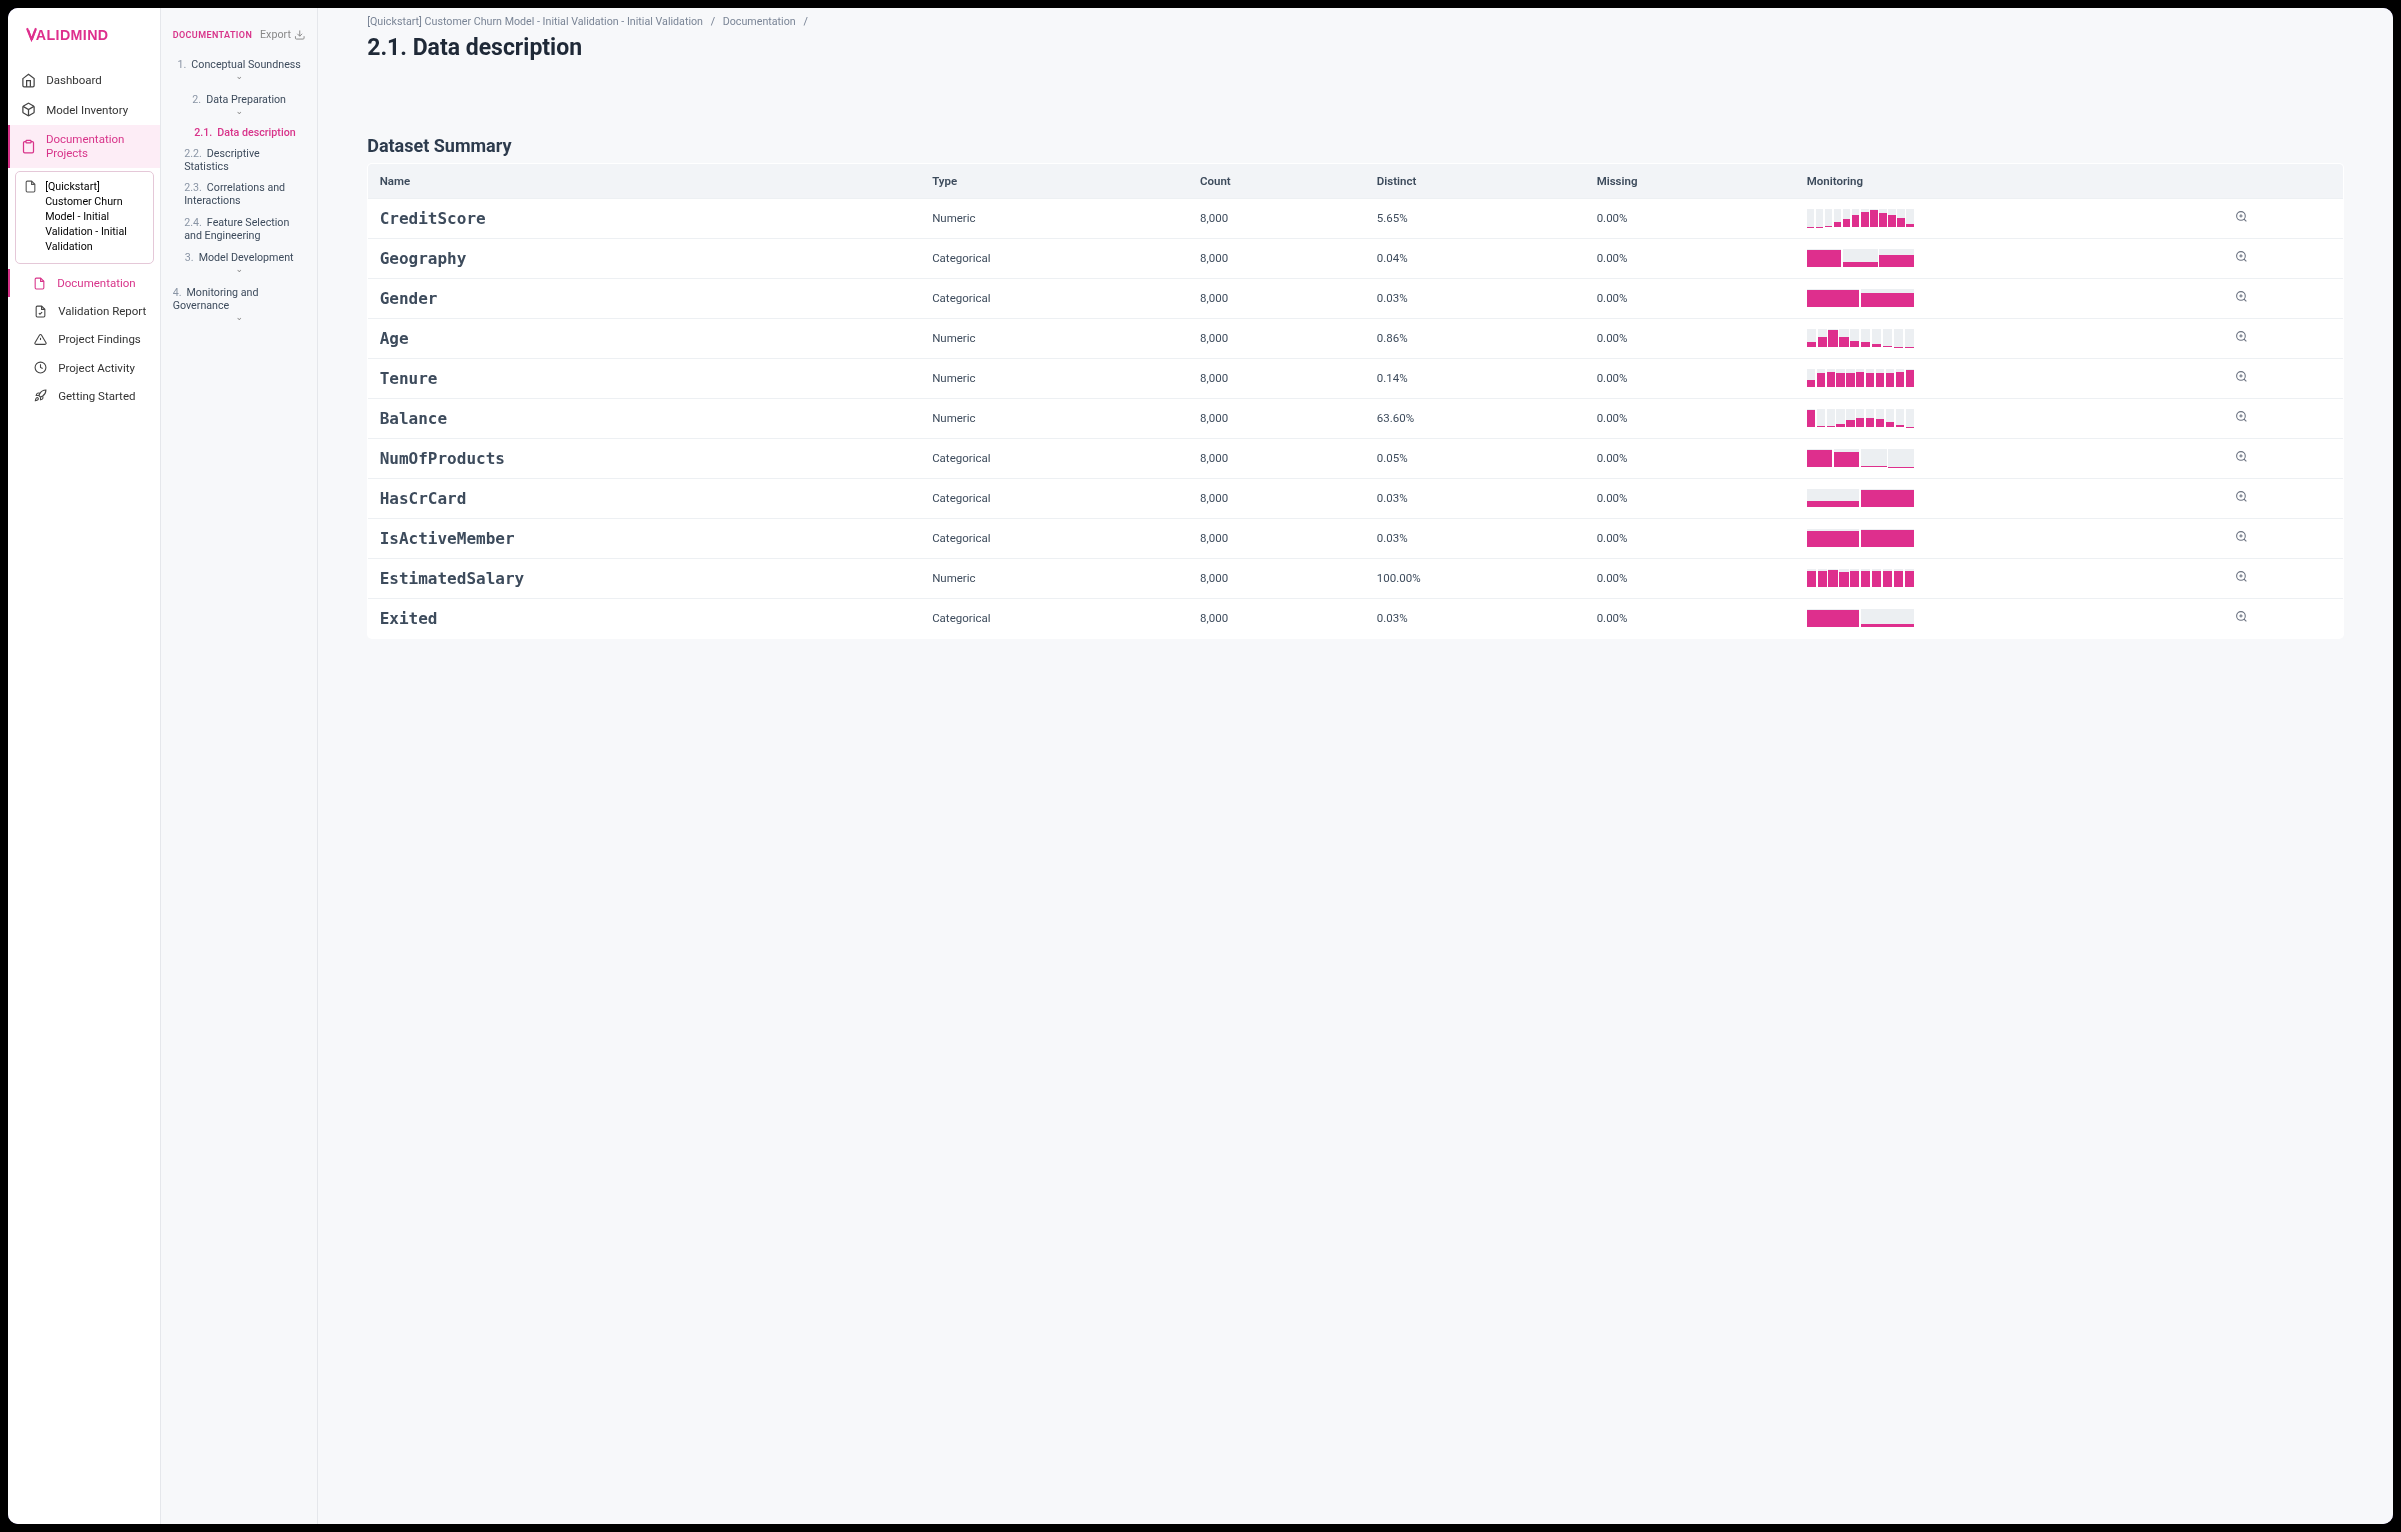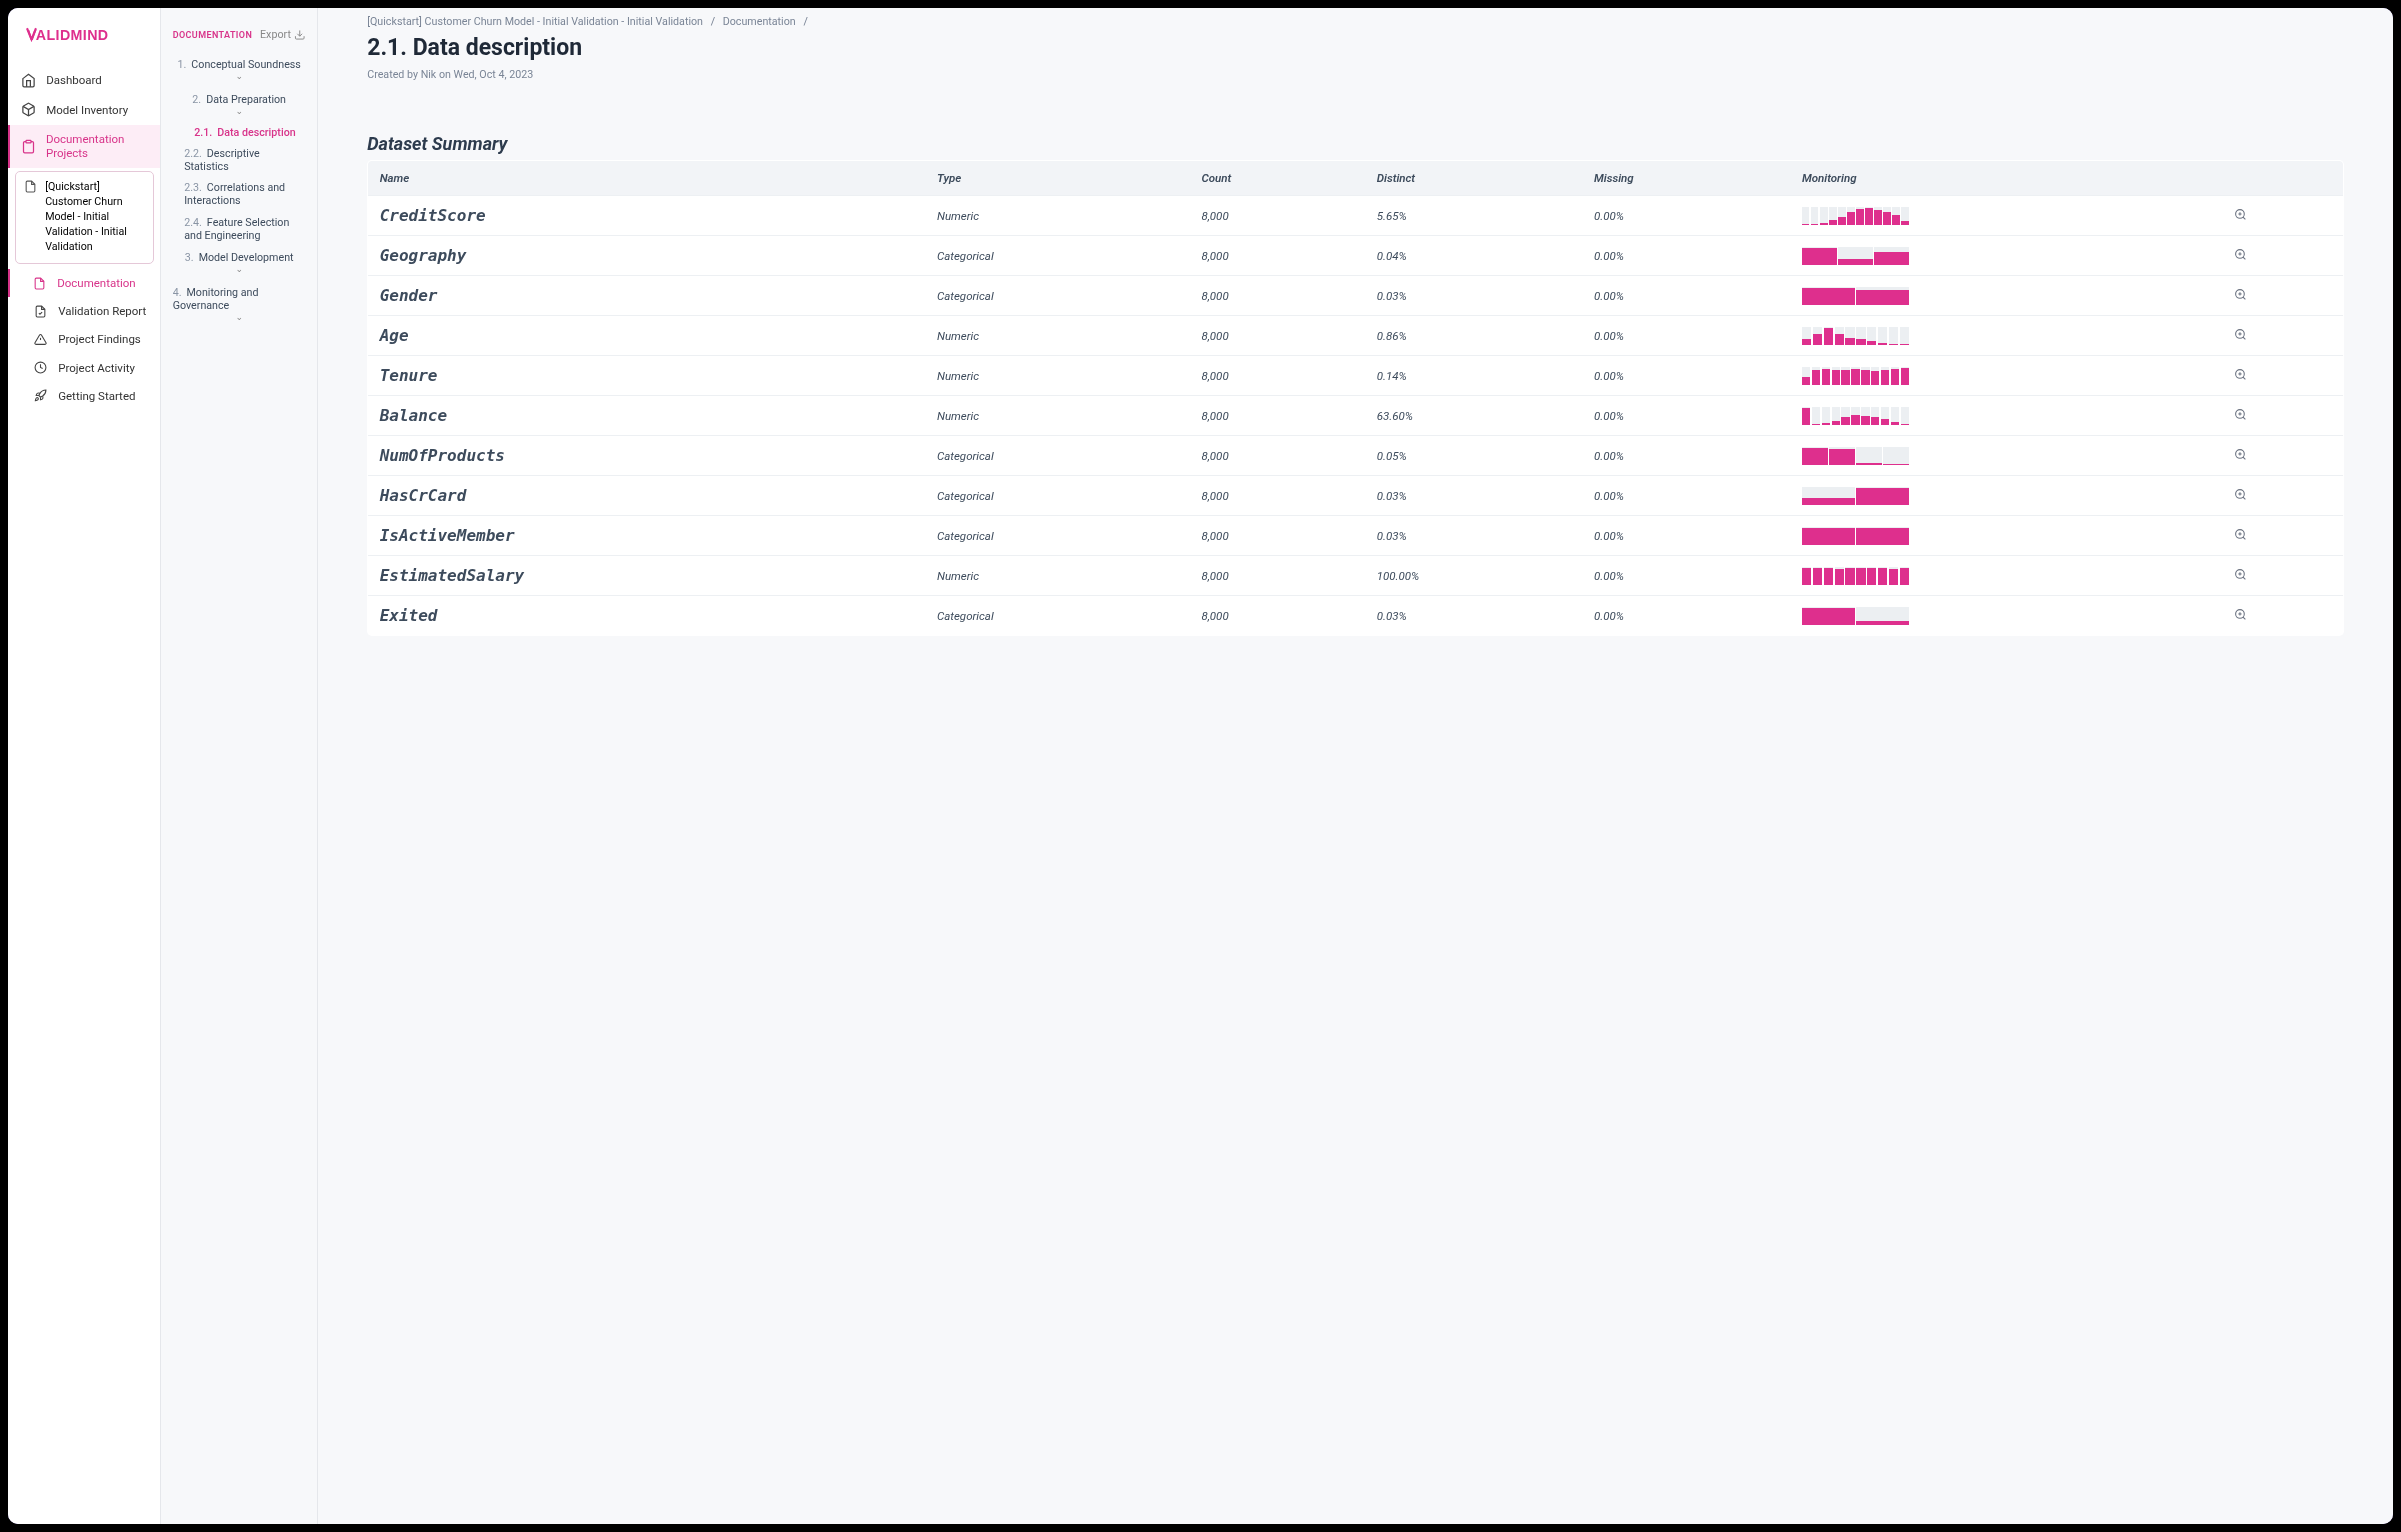--- a/index.html
+++ b/index.html
@@ -210,23 +210,22 @@
   <main class="main">
 
     <div class="content-wrap">
       <div class="crumbs">
         <span>[Quickstart] Customer Churn Model - Initial Validation - Initial Validation</span>
         <span class="sep">/</span>
         <span>Documentation</span>
         <span class="sep">/</span>
       </div>
       <h1 class="page-title">2.1. Data description</h1>
-      <div class="meta">Created by Nik on Wed, Oct 4, 2023</div>
-
-      <div class="section-block" style="margin-top:49px;font-style:italic;">
+
+      <div class="section-block" style="margin-top:74px;">
         <h2 class="section-title">Dataset Summary</h2>
 
         <table class="tbl">
           <thead>
               <tr id="thead-row">
                 <th>Name</th>
                 <th>Type</th>
                 <th>Count</th>
                 <th>Distinct</th>
                 <th>Missing</th>

